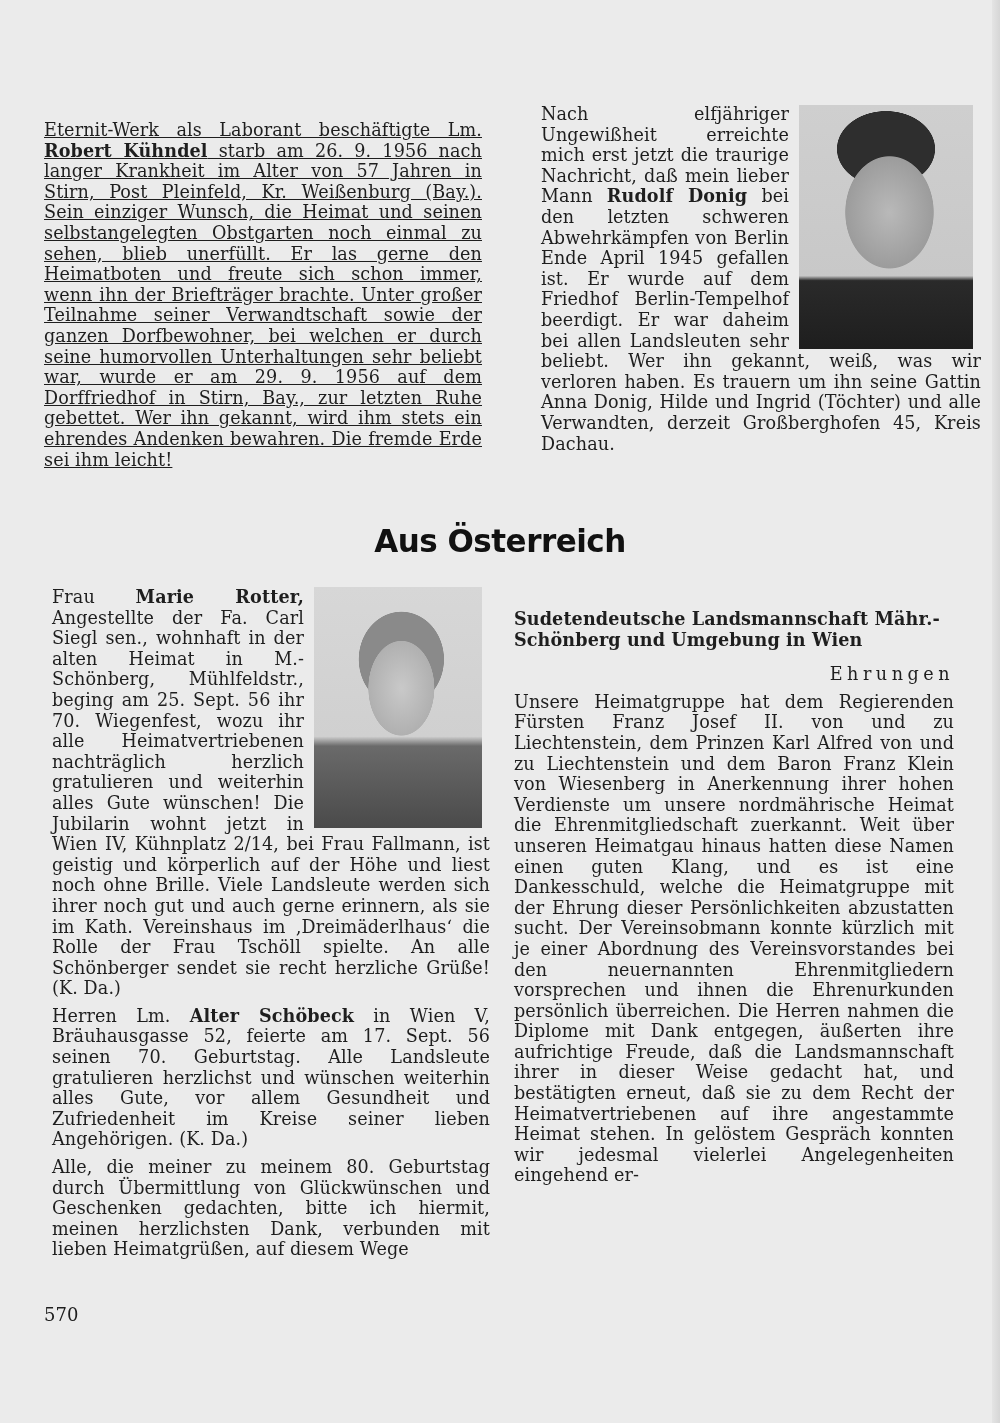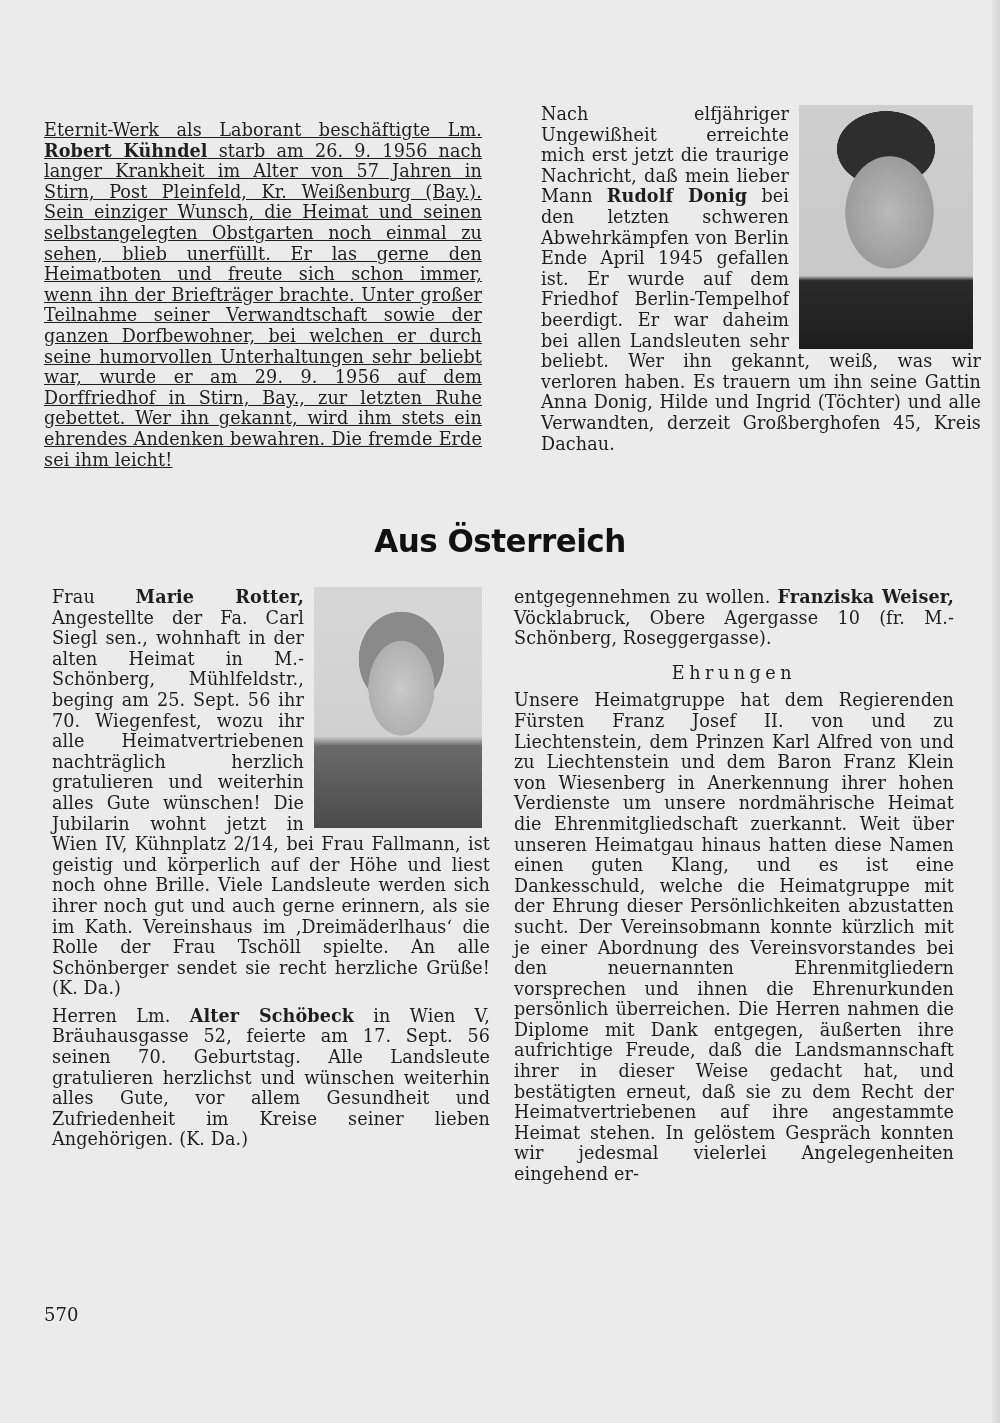--- a/index.html
+++ b/index.html
@@ -61,21 +61,21 @@
     transform: scaleY(1.05);
   }
   .sub-heading {
     font-weight: bold;
     text-align: left;
     margin-top: 22px !important;
   }
   .spaced {
     letter-spacing: 4.5px;
     margin-top: 14px !important;
-    text-align: center;
+    text-align: right;
   }
   .page-number {
     position: absolute; left: 44px; top: 1304px;
     font-size: 18px;
     text-align: right;
   }
 </style>
 </head>
 <body>
 
@@ -89,21 +89,22 @@
   <div class="photo photo-man" title="Portrait photo of Rudolf Donig"></div>
   <p><span>Nach elfjähriger Ungewißheit erreichte mich erst jetzt die traurige Nachricht, daß mein lieber Mann </span><b>Rudolf Donig</b><span> bei den letzten schweren Abwehrkämpfen von Berlin Ende April 1945 gefallen ist. Er wurde auf dem Friedhof Berlin-Tempelhof beerdigt. Er war daheim bei allen Landsleuten sehr beliebt. Wer ihn gekannt, weiß, was wir verloren haben. Es trauern um ihn seine Gattin Anna Donig, Hilde und Ingrid (Töchter) und alle Verwandten, derzeit Großberghofen 45, Kreis Dachau.</span></p>
 </div>
 
 <div class="headline">Aus Österreich</div>
 
 <div class="col col-left-bot">
   <div class="photo photo-woman" title="Portrait photo of Marie Rotter"></div>
   <p><span>Frau </span><b>Marie Rotter,</b><span> Angestellte der Fa. Carl Siegl sen., wohnhaft in der alten Heimat in M.-Schönberg, Mühlfeldstr., beging am 25. Sept. 56 ihr 70. Wiegenfest, wozu ihr alle Heimatvertriebenen nachträglich herzlich gratulieren und weiterhin alles Gute wünschen! Die Jubilarin wohnt jetzt in Wien IV, Kühnplatz 2/14, bei Frau Fallmann, ist geistig und körperlich auf der Höhe und liest noch ohne Brille. Viele Landsleute werden sich ihrer noch gut und auch gerne erinnern, als sie im Kath. Vereinshaus im ‚Dreimäderlhaus‘ die Rolle der Frau Tschöll spielte. An alle Schönberger sendet sie recht herzliche Grüße! (K. Da.)</span></p>
   <p><span>Herren Lm. </span><b>Alter Schöbeck</b><span> in Wien V, Bräuhausgasse 52, feierte am 17. Sept. 56 seinen 70. Geburtstag. Alle Landsleute gratulieren herzlichst und wünschen weiterhin alles Gute, vor allem Gesundheit und Zufriedenheit im Kreise seiner lieben Angehörigen. (K. Da.)</span></p>
+  <p>Alle, die meiner zu meinem 80. Geburtstag durch Übermittlung von Glückwünschen und Geschenken gedachten, bitte ich hiermit, meinen herzlichsten Dank, verbunden mit lieben Heimatgrüßen, auf diesem Wege</p>
 </div>
 
 <div class="col col-right-bot">
-  <p><span>entgegennehmen zu wollen. </span><b>Franziska Weiser,</b><span> Vöcklabruck, Obere Agergasse 10 (fr. M.-Schönberg, Roseggergasse).</span></p>
+  <p class="sub-heading">Sudetendeutsche Landsmannschaft Mähr.-Schönberg und Umgebung in Wien</p>
   <p class="spaced">Ehrungen</p>
   <p>Unsere Heimatgruppe hat dem Regierenden Fürsten Franz Josef II. von und zu Liechtenstein, dem Prinzen Karl Alfred von und zu Liechtenstein und dem Baron Franz Klein von Wiesenberg in Anerkennung ihrer hohen Verdienste um unsere nordmährische Heimat die Ehrenmitgliedschaft zuerkannt. Weit über unseren Heimatgau hinaus hatten diese Namen einen guten Klang, und es ist eine Dankesschuld, welche die Heimatgruppe mit der Ehrung dieser Persönlichkeiten abzustatten sucht. Der Vereinsobmann konnte kürzlich mit je einer Abordnung des Vereinsvorstandes bei den neuernannten Ehrenmitgliedern vorsprechen und ihnen die Ehrenurkunden persönlich überreichen. Die Herren nahmen die Diplome mit Dank entgegen, äußerten ihre aufrichtige Freude, daß die Landsmannschaft ihrer in dieser Weise gedacht hat, und bestätigten erneut, daß sie zu dem Recht der Heimatvertriebenen auf ihre angestammte Heimat stehen. In gelöstem Gespräch konnten wir jedesmal vielerlei Angelegenheiten eingehend er-</p>
 </div>
 
 <div class="page-number">570</div>
 
 </body></html>

